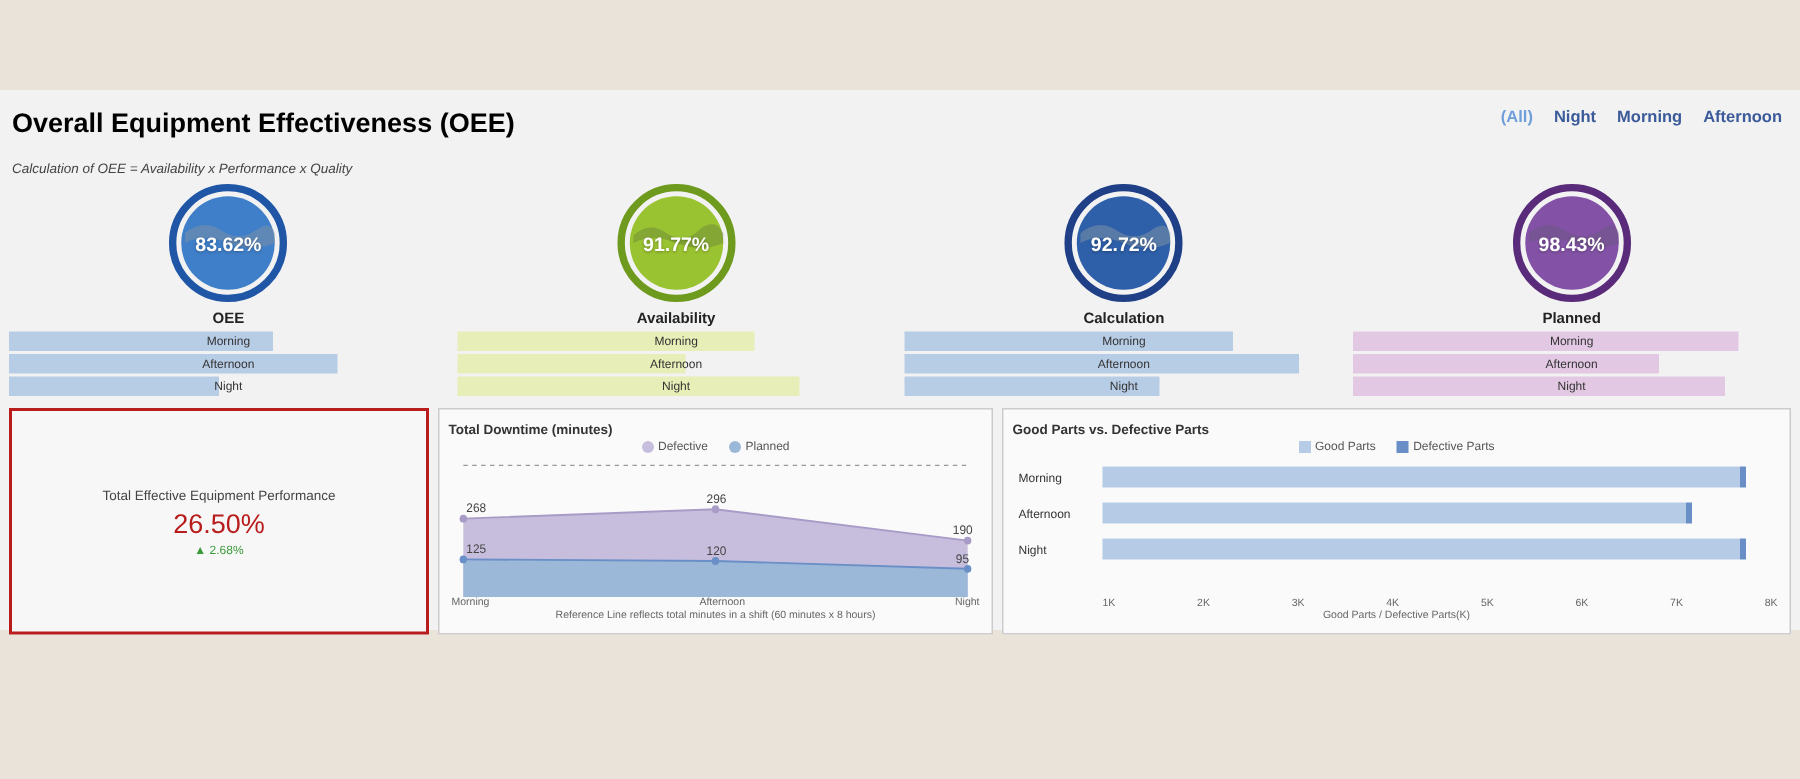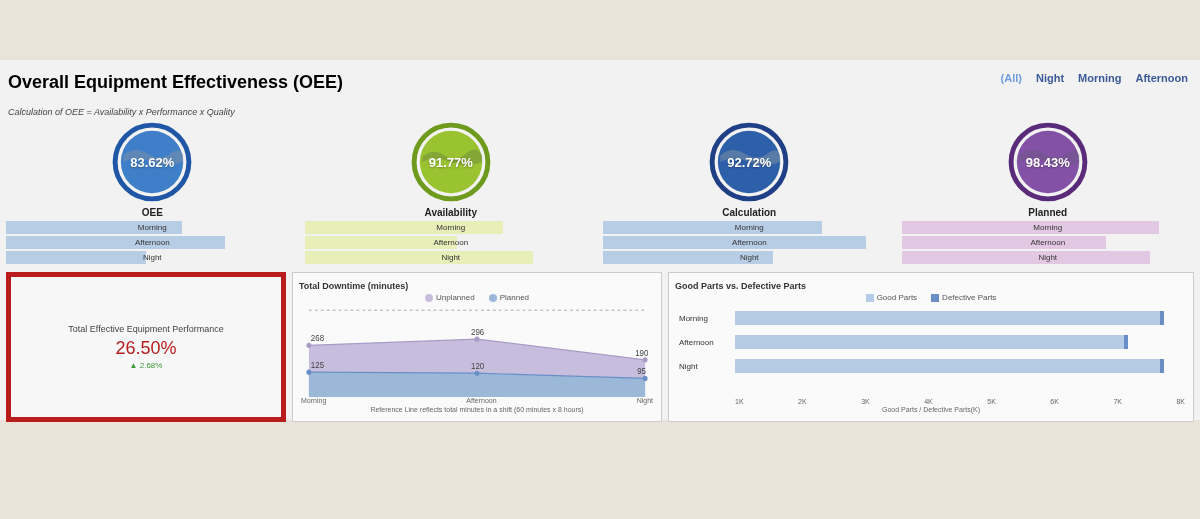--- a/index.html
+++ b/index.html
@@ -18,21 +18,21 @@
   .gauge-wrap svg { width: 100%; height: 100%; }
   .gauge-label { position: absolute; top: 0; left: 0; right: 0; bottom: 0; display: flex; align-items: center; justify-content: center; color: #fff; font-size: 13px; font-weight: bold; text-shadow: 0 1px 2px rgba(0,0,0,0.3); }
   .metric-name { font-size: 10px; font-weight: bold; color: #222; margin-top: 4px; }
   .shift-bars { width: 100%; margin-top: 3px; }
   .shift-bar { height: 13px; margin-bottom: 2px; display: flex; align-items: center; justify-content: center; font-size: 8px; color: #333; position: relative; }
   .shift-bar .fill { position: absolute; left: 0; top: 0; bottom: 0; z-index: 0; }
   .shift-bar span { position: relative; z-index: 1; }
 
   .bottom-row { display: flex; gap: 6px; padding: 6px; }
   .left-stack { width: 280px; display: flex; flex-direction: column; gap: 6px; }
-  .kpi-card { border: 5px solid #b91c1c; background: #f7f7f7; flex: 1; display: flex; flex-direction: column; align-items: center; justify-content: center; padding: 8px 0; }
+  .kpi-card { border: 2px solid #b91c1c; background: #f7f7f7; flex: 1; display: flex; flex-direction: column; align-items: center; justify-content: center; padding: 8px 0; }
   .kpi-card .klabel { font-size: 9px; color: #444; }
   .kpi-card .kvalue { font-size: 18px; color: #b91c1c; margin-top: 4px; }
   .kpi-card .kdelta { font-size: 8px; color: #3a9a3a; margin-top: 2px; }
   .kpi-card .kdelta::before { content: "▲ "; }
 
   .panel { border: 1px solid #ccc; background: #fafafa; flex: 1; padding: 8px 6px; display: flex; flex-direction: column; }
   .panel-title { font-size: 9px; font-weight: bold; color: #333; }
   .legend { display: flex; justify-content: center; gap: 14px; font-size: 8px; color: #555; margin: 2px 0; }
   .legend .sw { display: inline-block; width: 8px; height: 8px; border-radius: 50%; margin-right: 3px; vertical-align: middle; }
   .chart-body { flex: 1; position: relative; }
@@ -178,21 +178,21 @@
       <div class="kpi-card">
         <div class="klabel">Total Effective Equipment Performance</div>
         <div class="kvalue">26.50%</div>
         <div class="kdelta">2.68%</div>
       </div>
     </div>
 
     <div class="panel" style="width:370px;flex:none">
       <div class="panel-title">Total Downtime (minutes)</div>
       <div class="legend">
-        <span><span class="sw" style="background:#c7bedd"></span><span>Unplanned</span></span>
+        <span><span class="sw" style="background:#c7bedd"></span><span>Defective</span></span>
         <span><span class="sw" style="background:#9cb8d9"></span><span>Planned</span></span>
       </div>
       <div class="chart-body">
         <svg viewBox="0 0 360 90" preserveAspectRatio="none" style="width:100%;height:100%">
 
           <line x1="10" y1="6" x2="350" y2="6" stroke="#999" stroke-width="0.8" stroke-dasharray="3,3"></line>
 
           <polygon points="10,40 180,34 350,54 350,90 10,90" fill="#c7bedd"></polygon>
 
           <polygon points="10,66 180,67 350,72 350,90 10,90" fill="#9cb8d9"></polygon>

